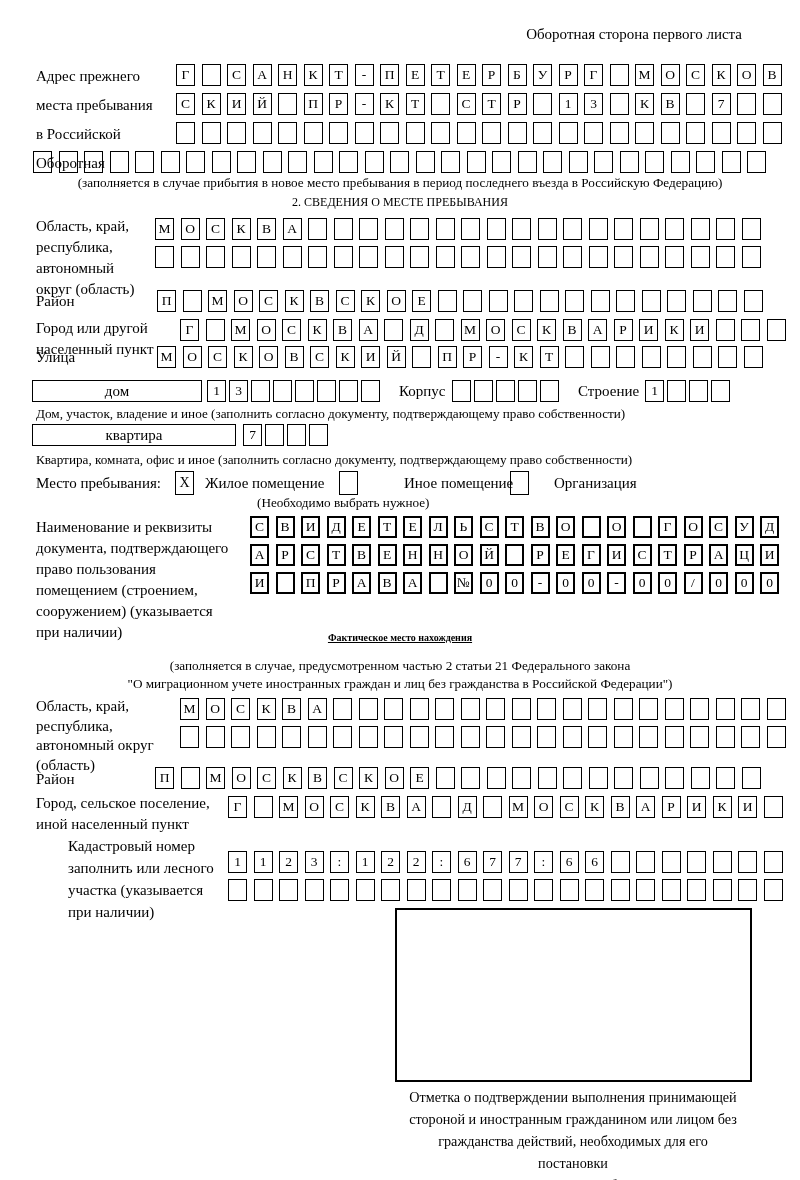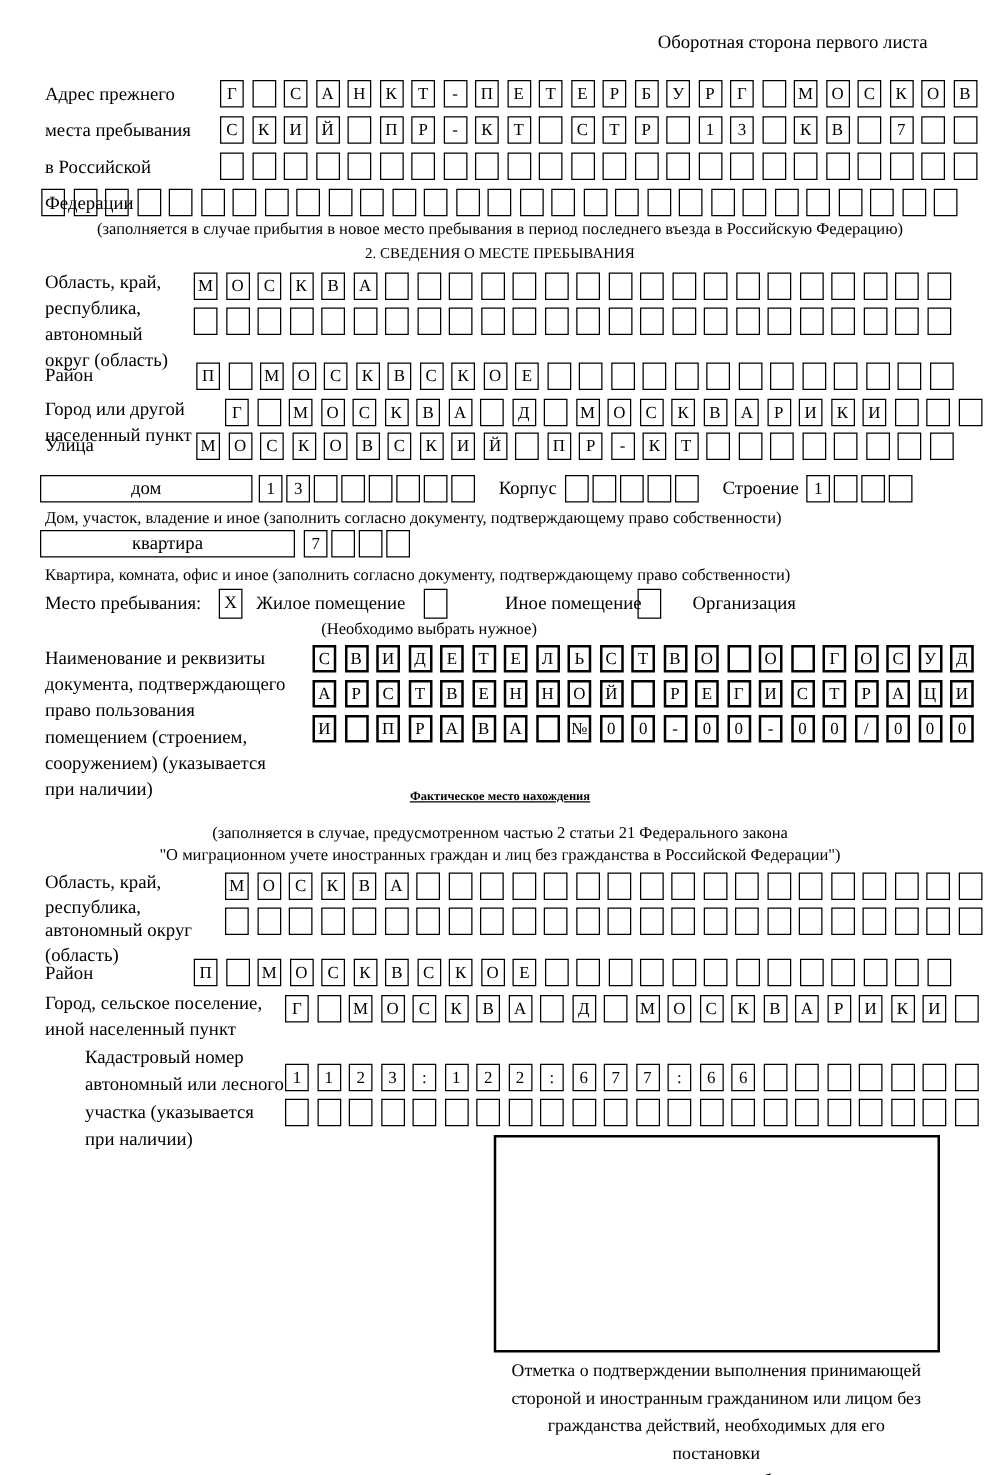--- a/index.html
+++ b/index.html
@@ -22,21 +22,21 @@
 </style>
 </head>
 <body>
 
 <div class="abs lbl" style="top:24px;right:58px;">Оборотная сторона первого листа</div>
 
 <div class="abs lbl" style="left:36px;top:62px;line-height:29px;">
   <div>Адрес прежнего</div>
   <div>места пребывания</div>
   <div>в Российской</div>
-  <div>Федерации</div>
+  <div>Оборотная</div>
 </div>
 <div class="abs cells" style="left:176px;top:64px;"><span class="cb">Г</span><span class="cb"></span><span class="cb">С</span><span class="cb">А</span><span class="cb">Н</span><span class="cb">К</span><span class="cb">Т</span><span class="cb">-</span><span class="cb">П</span><span class="cb">Е</span><span class="cb">Т</span><span class="cb">Е</span><span class="cb">Р</span><span class="cb">Б</span><span class="cb">У</span><span class="cb">Р</span><span class="cb">Г</span><span class="cb"></span><span class="cb">М</span><span class="cb">О</span><span class="cb">С</span><span class="cb">К</span><span class="cb">О</span><span class="cb">В</span></div>
 <div class="abs cells" style="left:176px;top:93px;"><span class="cb">С</span><span class="cb">К</span><span class="cb">И</span><span class="cb">Й</span><span class="cb"></span><span class="cb">П</span><span class="cb">Р</span><span class="cb">-</span><span class="cb">К</span><span class="cb">Т</span><span class="cb"></span><span class="cb">С</span><span class="cb">Т</span><span class="cb">Р</span><span class="cb"></span><span class="cb">1</span><span class="cb">3</span><span class="cb"></span><span class="cb">К</span><span class="cb">В</span><span class="cb"></span><span class="cb">7</span><span class="cb"></span><span class="cb"></span></div>
 <div class="abs cells" style="left:176px;top:122px;"><span class="cb"></span><span class="cb"></span><span class="cb"></span><span class="cb"></span><span class="cb"></span><span class="cb"></span><span class="cb"></span><span class="cb"></span><span class="cb"></span><span class="cb"></span><span class="cb"></span><span class="cb"></span><span class="cb"></span><span class="cb"></span><span class="cb"></span><span class="cb"></span><span class="cb"></span><span class="cb"></span><span class="cb"></span><span class="cb"></span><span class="cb"></span><span class="cb"></span><span class="cb"></span><span class="cb"></span></div>
 <div class="abs cells" style="left:33px;top:151px;"><span class="cb"></span><span class="cb"></span><span class="cb"></span><span class="cb"></span><span class="cb"></span><span class="cb"></span><span class="cb"></span><span class="cb"></span><span class="cb"></span><span class="cb"></span><span class="cb"></span><span class="cb"></span><span class="cb"></span><span class="cb"></span><span class="cb"></span><span class="cb"></span><span class="cb"></span><span class="cb"></span><span class="cb"></span><span class="cb"></span><span class="cb"></span><span class="cb"></span><span class="cb"></span><span class="cb"></span><span class="cb"></span><span class="cb"></span><span class="cb"></span><span class="cb"></span><span class="cb"></span></div>
 <div class="abs note center" style="top:175px;">(заполняется в случае прибытия в новое место пребывания в период последнего въезда в Российскую Федерацию)</div>
 
 <div class="abs title center" style="top:195px;">2. СВЕДЕНИЯ О МЕСТЕ ПРЕБЫВАНИЯ</div>
 
 <div class="abs lbl" style="left:36px;top:216px;">
@@ -114,21 +114,21 @@
 <div class="abs cells" style="left:155px;top:767px;"><span class="cb">П</span><span class="cb"></span><span class="cb">М</span><span class="cb">О</span><span class="cb">С</span><span class="cb">К</span><span class="cb">В</span><span class="cb">С</span><span class="cb">К</span><span class="cb">О</span><span class="cb">Е</span><span class="cb"></span><span class="cb"></span><span class="cb"></span><span class="cb"></span><span class="cb"></span><span class="cb"></span><span class="cb"></span><span class="cb"></span><span class="cb"></span><span class="cb"></span><span class="cb"></span><span class="cb"></span><span class="cb"></span></div>
 
 <div class="abs lbl" style="left:36px;top:793px;">
   <div>Город, сельское поселение,</div>
   <div>иной населенный пункт</div>
 </div>
 <div class="abs cells" style="left:228px;top:796px;"><span class="cb">Г</span><span class="cb"></span><span class="cb">М</span><span class="cb">О</span><span class="cb">С</span><span class="cb">К</span><span class="cb">В</span><span class="cb">А</span><span class="cb"></span><span class="cb">Д</span><span class="cb"></span><span class="cb">М</span><span class="cb">О</span><span class="cb">С</span><span class="cb">К</span><span class="cb">В</span><span class="cb">А</span><span class="cb">Р</span><span class="cb">И</span><span class="cb">К</span><span class="cb">И</span><span class="cb"></span></div>
 
 <div class="abs lbl" style="left:36px;top:835px;line-height:22px;margin-left:32px;">
   <div>Кадастровый номер</div>
-  <div>автономный или лесного</div>
+  <div>заполнить или лесного</div>
   <div>участка (указывается</div>
   <div>при наличии)</div>
 </div>
 <div class="abs cells" style="left:228px;top:851px;"><span class="cb">1</span><span class="cb">1</span><span class="cb">2</span><span class="cb">3</span><span class="cb">:</span><span class="cb">1</span><span class="cb">2</span><span class="cb">2</span><span class="cb">:</span><span class="cb">6</span><span class="cb">7</span><span class="cb">7</span><span class="cb">:</span><span class="cb">6</span><span class="cb">6</span><span class="cb"></span><span class="cb"></span><span class="cb"></span><span class="cb"></span><span class="cb"></span><span class="cb"></span><span class="cb"></span></div>
 <div class="abs cells" style="left:228px;top:879px;"><span class="cb"></span><span class="cb"></span><span class="cb"></span><span class="cb"></span><span class="cb"></span><span class="cb"></span><span class="cb"></span><span class="cb"></span><span class="cb"></span><span class="cb"></span><span class="cb"></span><span class="cb"></span><span class="cb"></span><span class="cb"></span><span class="cb"></span><span class="cb"></span><span class="cb"></span><span class="cb"></span><span class="cb"></span><span class="cb"></span><span class="cb"></span><span class="cb"></span></div>
 
 <div class="abs stamp" style="left:395px;top:908px;width:357px;height:174px;"></div>
 <div class="abs cap" style="left:403px;top:1086px;width:340px;">
   <div>Отметка о подтверждении выполнения принимающей</div>
   <div>стороной и иностранным гражданином или лицом без</div>

